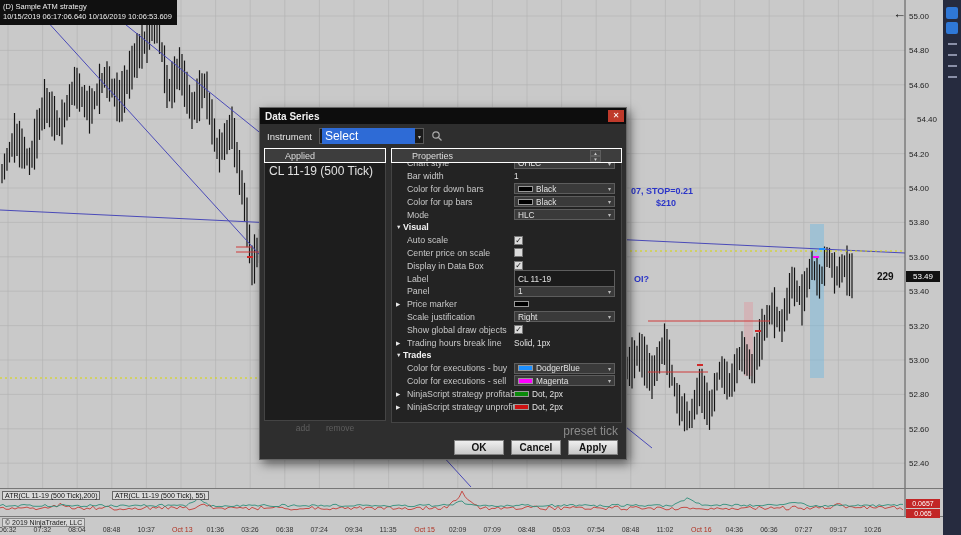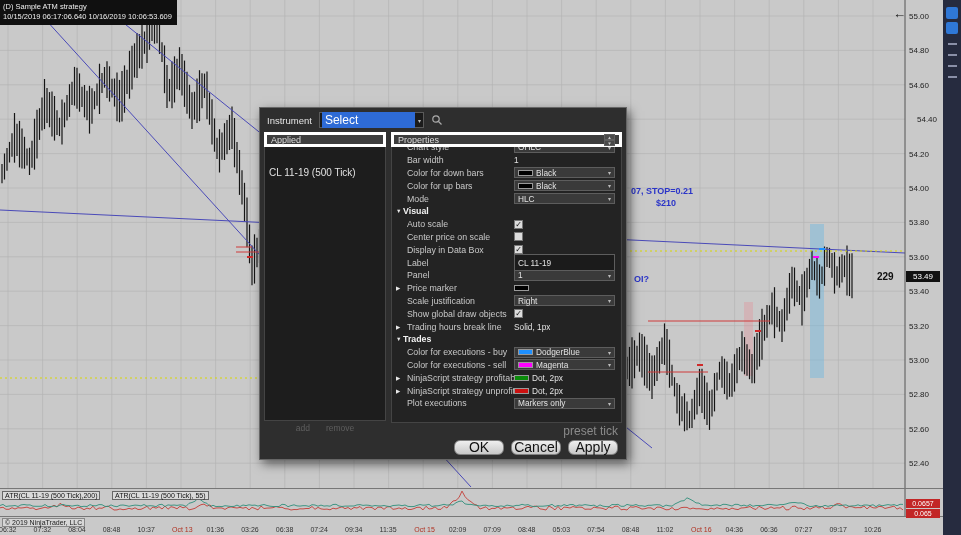--- a/index.html
+++ b/index.html
@@ -56,24 +56,24 @@
   .instr-row { height:24px; display:flex; align-items:center; padding:0 7px; gap:7px; flex:none; }
   .instr-label { font-size:9.5px; color:#e3e3e3; }
   .instr-dd { width:105px; height:16px; background:#1b1b1b; border:1px solid #5a5a5a;
     display:flex; align-items:center; padding:0 2px; }
   .instr-sel { flex:1; background:#2e6bd6; color:#fff; font-size:12px; padding:1px 3px; }
   .dd-caret { margin-left:3px; }
   .caret { font-size:6px; color:#bbb; flex:none; }
 
   .dlg-body { flex:1; display:flex; padding:0 4px; gap:5px; min-height:0; }
   .left-pane { width:122px; flex:none; display:flex; flex-direction:column; }
-  .pane-header { height:15px; flex:none; background:#3d3d3d; border:3px solid #ffffff;
-    font-size:9px; color:#ddd; display:flex; align-items:center; padding:0 4px; }
+  .pane-header { height:15px; flex:none; background:#3d3d3d; border:1px solid #ffffff;
+    font-size:9px; color:#ddd; display:flex; align-items:center; padding:0 20px; }
   .applied-list { flex:1; background:#1d1d1d; border:1px solid #444; border-top:none; min-height:0; }
-  .applied-item { padding:20px 4px; font-size:10px; color:#e0e0e0; white-space:nowrap; overflow:hidden; }
+  .applied-item { padding:1px 4px; font-size:12px; color:#e0e0e0; white-space:nowrap; overflow:hidden; }
   .addremove { height:14px; flex:none; display:flex; justify-content:center; align-items:center;
     gap:16px; font-size:8.5px; color:#5f5f5f; }
 
   .right-pane { flex:1; min-width:0; display:flex; flex-direction:column; }
   .spinner { margin-left:auto; display:flex; flex-direction:column; }
   .spin-btn { width:11px; height:6px; background:#4a4a4a; border:1px solid #5e5e5e;
     font-size:4.5px; line-height:5px; color:#ccc; text-align:center; }
 
   .prop-grid { flex:1; min-height:0; background:#232323; border:1px solid #444; border-top:none;
     overflow:hidden; padding:0 2px; }
@@ -92,22 +92,22 @@
   .vinput { flex:1; min-width:0; height:16px; background:#1b1b1b; border:1px solid #5d5d5d;
     display:flex; align-items:center; padding:8px 3px; }
   .swatch { width:15px; height:6px; border:1px solid #999; flex:none; }
   .cb { width:9px; height:9px; background:#dcdcdc; border:1px solid #777; flex:none;
     font-size:8px; line-height:8px; text-align:center; color:#111; }
   .preset { height:12px; flex:none; text-align:right; font-size:12px; color:#8a8a8a; padding:1px 4px 0 0; }
 
   .dlg-footer { height:24px; flex:none; display:flex; align-items:center;
     justify-content:flex-end; gap:7px; padding-right:8px; }
   .btn { width:50px; height:15px; background:linear-gradient(#efefef,#c8c8c8);
-    border:1px solid #828282; border-radius:6px; font-size:14px; color:#111;
-    display:flex; align-items:center; justify-content:center; }
+    border:1px solid #828282; border-radius:0; font-size:10px; color:#111;
+    display:flex; align-items:center; justify-content:center;font-weight:bold; }
 </style>
 </head>
 <body>
 
 <div class="screen">
 
   <svg id="chart-svg" width="943" height="535">
       <line x1="0" y1="16" x2="905" y2="16" stroke="#b5b5b5" stroke-width="0.7"></line>
       <line x1="0" y1="50.40000000000049" x2="905" y2="50.40000000000049" stroke="#b5b5b5" stroke-width="0.7"></line>
       <line x1="0" y1="84.79999999999976" x2="905" y2="84.79999999999976" stroke="#b5b5b5" stroke-width="0.7"></line>
@@ -584,20 +584,26 @@
   <div class="right-toolbar">
     <div class="tb-icon"></div>
     <div class="tb-icon"></div>
     <div class="tb-mark"></div>
     <div class="tb-mark"></div>
     <div class="tb-mark"></div>
     <div class="tb-mark"></div>
   </div>
 
   <div class="dialog">
+    <div class="dlg-title">
+      <span class="dlg-title-text">Data Series</span>
+      <span class="dlg-close">
+        <span class="close-x">✕</span>
+      </span>
+    </div>
 
     <div class="instr-row">
       <span class="instr-label">Instrument</span>
       <div class="instr-dd">
         <span class="instr-sel">Select</span>
         <span class="caret dd-caret">▾</span>
       </div>
       <svg width="12" height="12" viewBox="0 0 12 12">
         <circle cx="5" cy="5" r="3.2" fill="none" stroke="#aaa" stroke-width="1.2"></circle>
         <line x1="7.5" y1="7.5" x2="10.5" y2="10.5" stroke="#aaa" stroke-width="1.2"></line>
@@ -826,32 +832,20 @@
             <div class="prow">
               <div class="plabel">
                 <span class="pre">▶</span>
                 <span class="ltext">NinjaScript strategy unprofitable...</span>
               </div>
               <div class="pval">
                 <span class="swatch" style="background: rgb(204, 17, 17);"></span>
                 <span class="vtext">Dot, 2px</span>
               </div>
             </div>
-            <div class="prow">
-              <div class="plabel">
-                <span class="pre"></span>
-                <span class="ltext">Plot executions</span>
-              </div>
-              <div class="pval">
-                <div class="vbox">
-                  <span class="vtext">Markers only</span>
-                  <span class="caret">▾</span>
-                </div>
-              </div>
-            </div>
           </div>
         <div class="preset">preset tick</div>
       </div>
     </div>
 
     <div class="dlg-footer">
       <div class="btn">OK</div>
       <div class="btn">Cancel</div>
       <div class="btn">Apply</div>
     </div>

